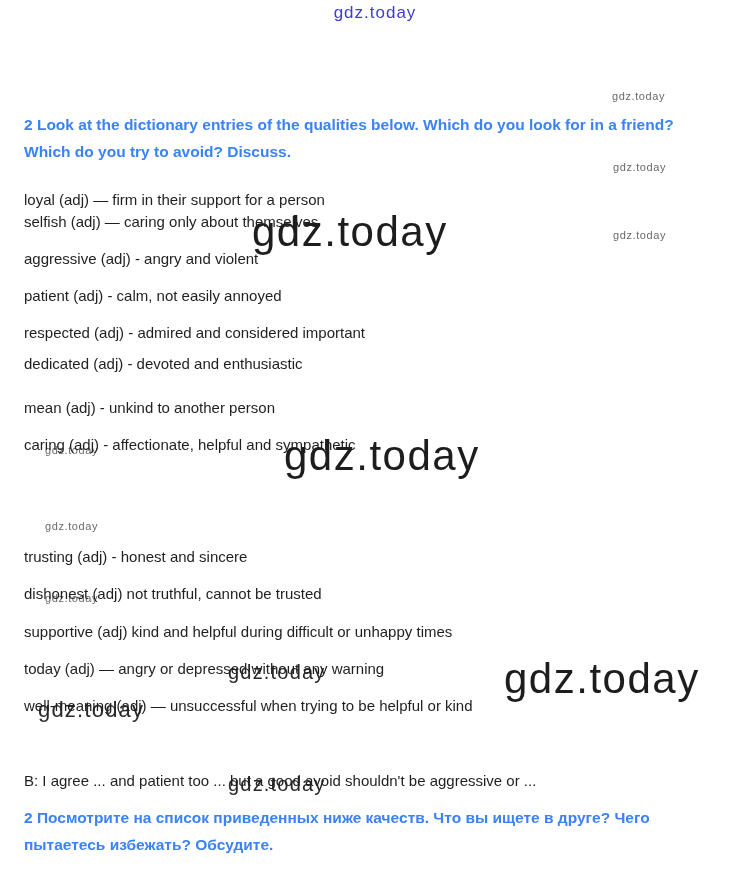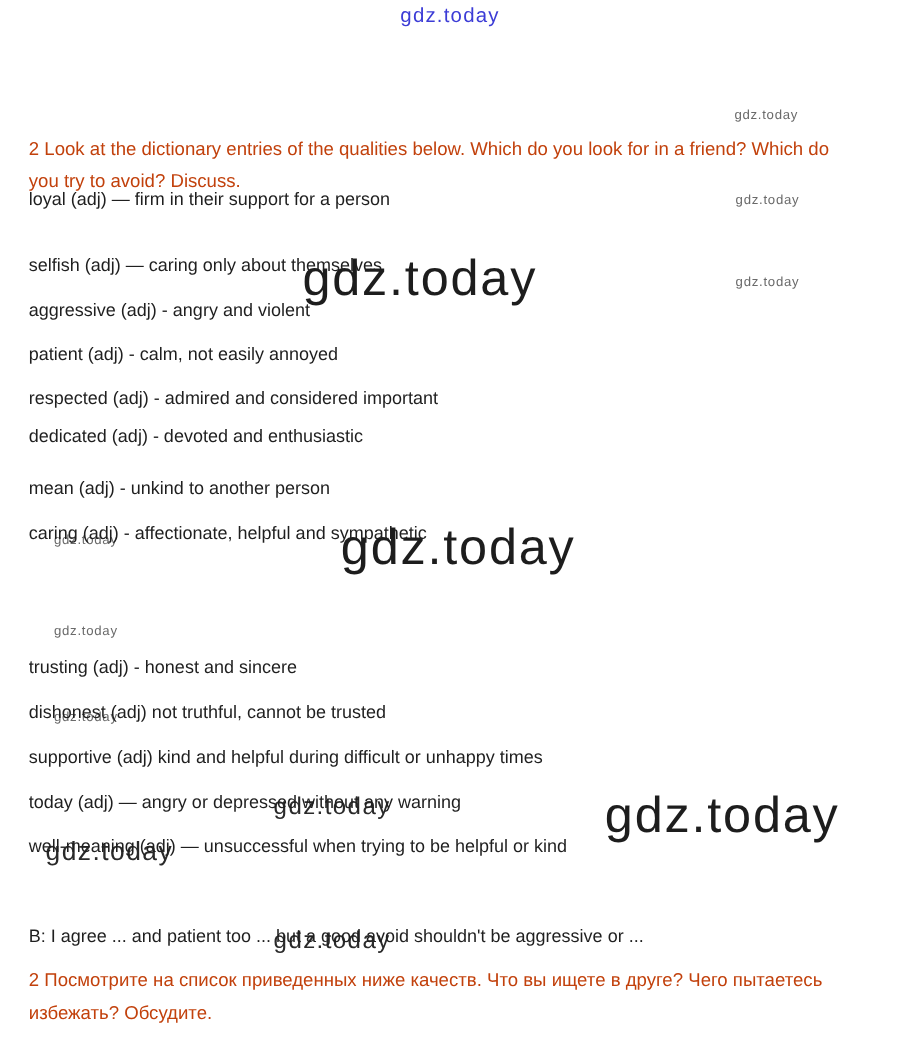--- a/index.html
+++ b/index.html
@@ -34,24 +34,24 @@
     font-family: "Liberation Serif", serif;
     font-weight: 700;
     font-size: 34px;
     color: #0c0c0c;
     white-space: nowrap;
   }
   .para {
     position: absolute;
     left: 24px;
     width: 692px;
-    font-weight: 400;
+    font-weight: 700;
     font-size: 15.5px;
     line-height: 27px;
-    color: #c2410c;
+    color: #3b82f6;
   }
   .line {
     position: absolute;
     left: 24px;
     font-size: 15px;
     line-height: 16px;
     white-space: nowrap;
     color: #1f1f1f;
   }
   .wm {
@@ -95,21 +95,21 @@
   <span class="wm wm-big" style="top:432px; left:284px;">gdz.today</span>
   <span class="wm wm-small" style="top:520px; left:45px;">gdz.today</span>
   <span class="wm wm-small" style="top:592px; left:45px;">gdz.today</span>
   <span class="wm wm-med" style="top:661px; left:228px;">gdz.today</span>
   <span class="wm wm-big" style="top:655px; left:504px;">gdz.today</span>
   <span class="wm wm-med" style="top:697px; left:38px; font-size:22px;">gdz.today</span>
   <span class="wm wm-med" style="top:773px; left:228px;">gdz.today</span>
 
   <p class="para" style="top:95px;">2 Look at the dictionary entries of the qualities below. Which do you look for in a friend? Which do you try to avoid? Discuss.</p>
 
-  <p class="line" style="top:144px;">loyal (adj) — firm in their support for a person</p>
+  <p class="line" style="top:177px;">loyal (adj) — firm in their support for a person</p>
   <p class="line" style="top:199px;">selfish (adj) — caring only about themselves</p>
   <p class="line" style="top:236px;">aggressive (adj) - angry and violent</p>
   <p class="line" style="top:273px;">patient (adj) - calm, not easily annoyed</p>
   <p class="line" style="top:310px;">respected (adj) - admired and considered important</p>
   <p class="line" style="top:341px;">dedicated (adj) - devoted and enthusiastic</p>
   <p class="line" style="top:385px;">mean (adj) - unkind to another person</p>
   <p class="line" style="top:422px;">caring (adj) - affectionate, helpful and sympathetic</p>
   <p class="line" style="top:534px;">trusting (adj) - honest and sincere</p>
   <p class="line" style="top:571px;">dishonest (adj) not truthful, cannot be trusted</p>
   <p class="line" style="top:609px;">supportive (adj) kind and helpful during difficult or unhappy times</p>

